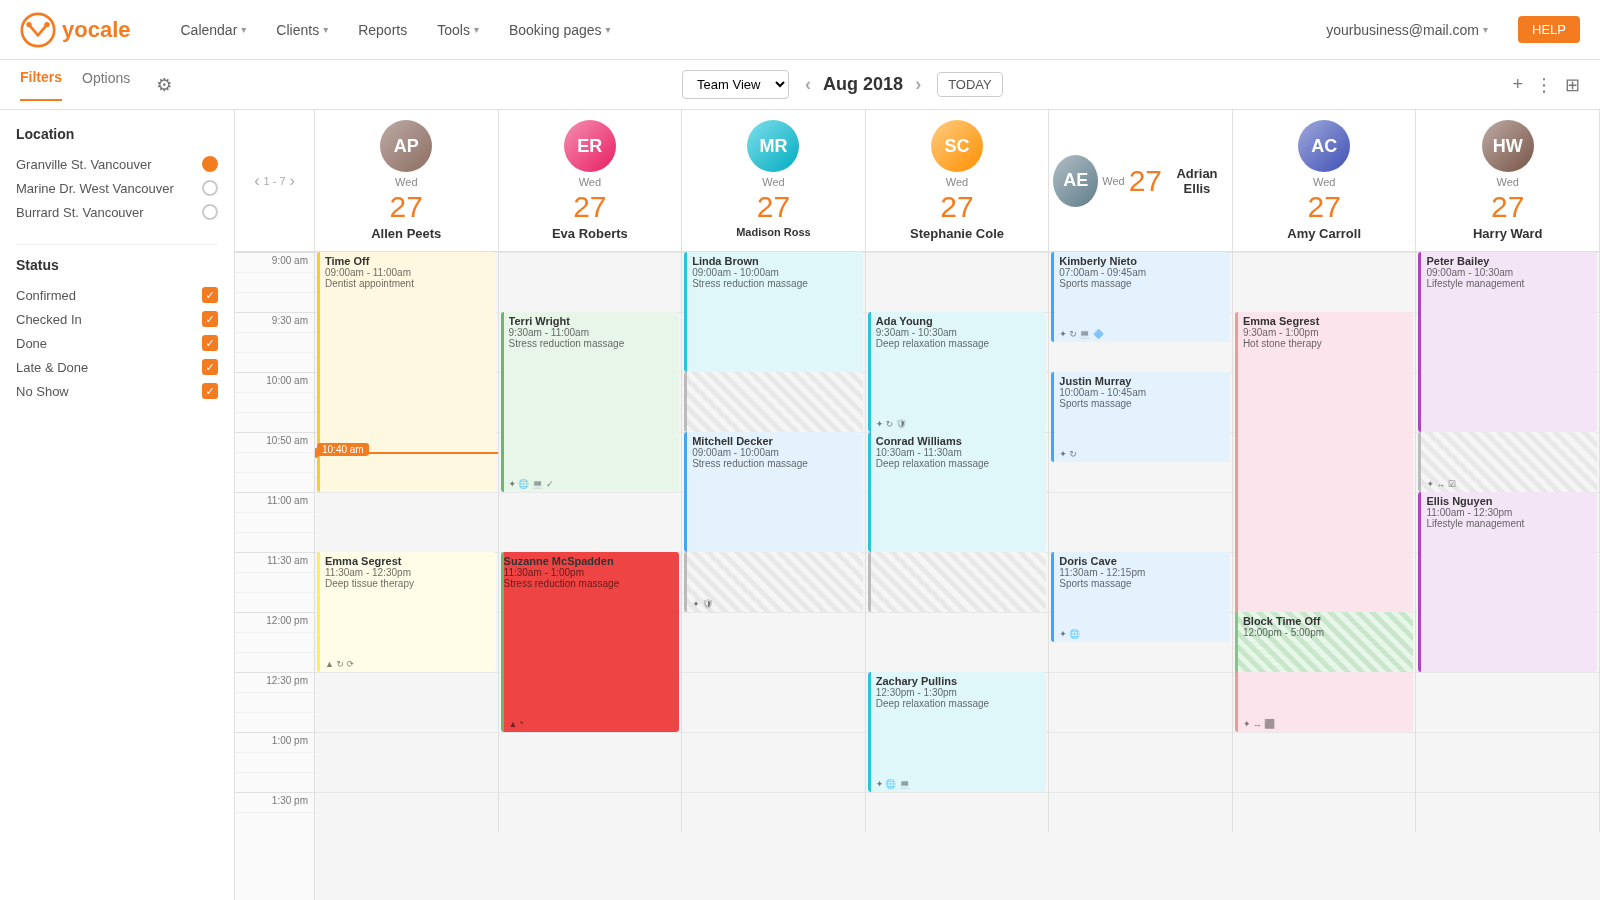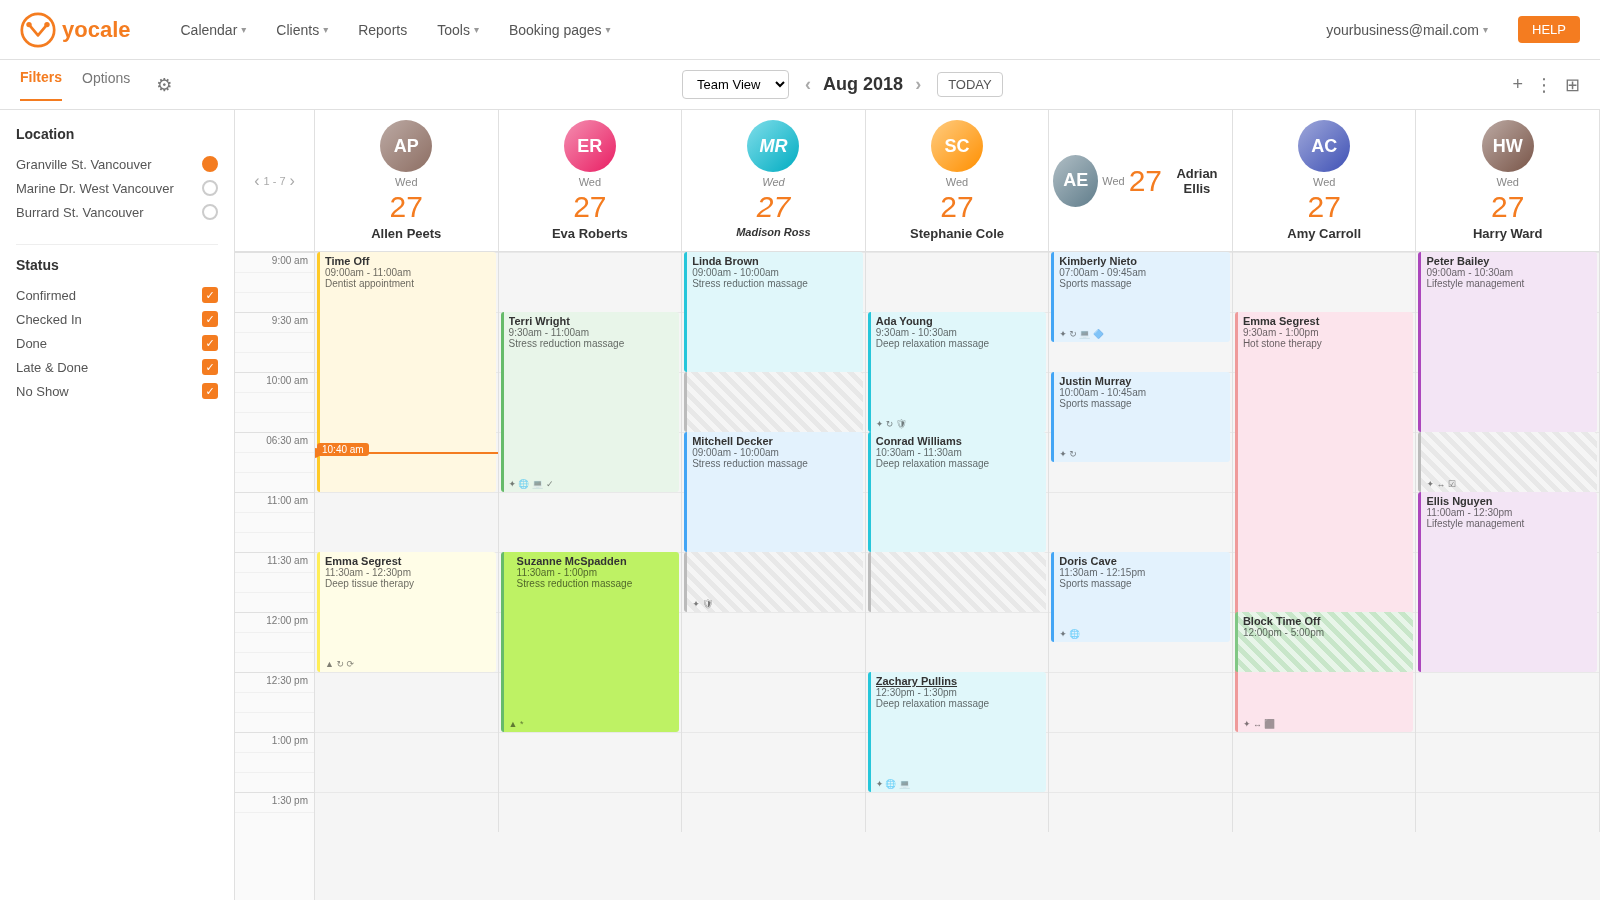--- a/index.html
+++ b/index.html
@@ -169,21 +169,21 @@
             <div style="font-size: 11px; color: rgb(136, 136, 136);">Wed</div>
             <div style="font-size: 30px; color: rgb(244, 124, 32); font-weight: 400; line-height: 1;">27</div>
             <div style="font-size: 13px; font-weight: 600; color: rgb(51, 51, 51); text-align: center;">Allen Peets</div>
           </div>
           <div style="flex: 1 1 0%; border-right: 1px solid rgb(224, 224, 224); display: flex; flex-direction: column; align-items: center; padding: 10px 4px; gap: 4px;">
             <div style="width: 52px; height: 52px; border-radius: 50%; display: flex; align-items: center; justify-content: center; color: rgb(255, 255, 255); font-weight: 700; font-size: 18px; overflow: hidden; background: linear-gradient(135deg, rgb(244, 143, 177), rgb(233, 30, 99));">ER</div>
             <div style="font-size: 11px; color: rgb(136, 136, 136);">Wed</div>
             <div style="font-size: 30px; color: rgb(244, 124, 32); font-weight: 400; line-height: 1;">27</div>
             <div style="font-size: 13px; font-weight: 600; color: rgb(51, 51, 51); text-align: center;">Eva Roberts</div>
           </div>
-          <div style="flex: 1 1 0%; border-right: 1px solid rgb(224, 224, 224); display: flex; flex-direction: column; align-items: center; padding: 10px 4px; gap: 4px; font-style: italic;">
+          <div style="flex: 1 1 0%; border-right: 1px solid rgb(224, 224, 224); display: flex; flex-direction: column; align-items: center; padding: 10px 4px; gap: 4px;">
             <div style="width: 52px; height: 52px; border-radius: 50%; display: flex; align-items: center; justify-content: center; color: rgb(255, 255, 255); font-weight: 700; font-size: 18px; overflow: hidden; background: linear-gradient(135deg, rgb(128, 222, 234), rgb(0, 172, 193));">MR</div>
             <div style="font-size: 11px; color: rgb(136, 136, 136);">Wed</div>
             <div style="font-size: 30px; color: rgb(244, 124, 32); font-weight: 400; line-height: 1;">27</div>
             <div style="font-size: 11px; font-weight: 600; color: rgb(51, 51, 51); text-align: center;">Madison Ross</div>
           </div>
           <div style="flex: 1 1 0%; border-right: 1px solid rgb(224, 224, 224); display: flex; flex-direction: column; align-items: center; padding: 10px 4px; gap: 4px;">
             <div style="width: 52px; height: 52px; border-radius: 50%; display: flex; align-items: center; justify-content: center; color: rgb(255, 255, 255); font-weight: 700; font-size: 18px; overflow: hidden; background: linear-gradient(135deg, rgb(255, 204, 128), rgb(255, 143, 0));">SC</div>
             <div style="font-size: 11px; color: rgb(136, 136, 136);">Wed</div>
             <div style="font-size: 30px; color: rgb(244, 124, 32); font-weight: 400; line-height: 1;">27</div>
             <div style="font-size: 13px; font-weight: 600; color: rgb(51, 51, 51); text-align: center;">Stephanie Cole</div>
@@ -214,21 +214,21 @@
       <div style="width:80px; flex-shrink:0; border-right:1px solid #e0e0e0; background:#fafafa;" id="time-col">
       <div style="height: 20px; display: flex; align-items: flex-start; padding-right: 6px; padding-top: 2px; justify-content: flex-end; font-size: 10px; border-top: 1px solid rgb(224, 224, 224); color: rgb(119, 119, 119);">9:00 am</div>
           <div style="height: 20px; display: flex; align-items: flex-start; padding-right: 6px; padding-top: 0px; justify-content: flex-end; font-size: 10px; border-top: 1px solid rgb(240, 240, 240); color: rgb(170, 170, 170);"></div>
           <div style="height: 20px; display: flex; align-items: flex-start; padding-right: 6px; padding-top: 0px; justify-content: flex-end; font-size: 10px; border-top: 1px solid rgb(240, 240, 240); color: rgb(170, 170, 170);"></div>
           <div style="height: 20px; display: flex; align-items: flex-start; padding-right: 6px; padding-top: 2px; justify-content: flex-end; font-size: 10px; border-top: 1px solid rgb(224, 224, 224); color: rgb(119, 119, 119);">9:30 am</div>
           <div style="height: 20px; display: flex; align-items: flex-start; padding-right: 6px; padding-top: 0px; justify-content: flex-end; font-size: 10px; border-top: 1px solid rgb(240, 240, 240); color: rgb(170, 170, 170);"></div>
           <div style="height: 20px; display: flex; align-items: flex-start; padding-right: 6px; padding-top: 0px; justify-content: flex-end; font-size: 10px; border-top: 1px solid rgb(240, 240, 240); color: rgb(170, 170, 170);"></div>
           <div style="height: 20px; display: flex; align-items: flex-start; padding-right: 6px; padding-top: 2px; justify-content: flex-end; font-size: 10px; border-top: 1px solid rgb(224, 224, 224); color: rgb(119, 119, 119);">10:00 am</div>
           <div style="height: 20px; display: flex; align-items: flex-start; padding-right: 6px; padding-top: 0px; justify-content: flex-end; font-size: 10px; border-top: 1px solid rgb(240, 240, 240); color: rgb(170, 170, 170);"></div>
           <div style="height: 20px; display: flex; align-items: flex-start; padding-right: 6px; padding-top: 0px; justify-content: flex-end; font-size: 10px; border-top: 1px solid rgb(240, 240, 240); color: rgb(170, 170, 170);"></div>
-          <div style="height: 20px; display: flex; align-items: flex-start; padding-right: 6px; padding-top: 2px; justify-content: flex-end; font-size: 10px; border-top: 1px solid rgb(224, 224, 224); color: rgb(119, 119, 119);">06:30 am</div>
+          <div style="height: 20px; display: flex; align-items: flex-start; padding-right: 6px; padding-top: 2px; justify-content: flex-end; font-size: 10px; border-top: 1px solid rgb(224, 224, 224); color: rgb(119, 119, 119);">10:50 am</div>
           <div style="height: 20px; display: flex; align-items: flex-start; padding-right: 6px; padding-top: 0px; justify-content: flex-end; font-size: 10px; border-top: 1px solid rgb(240, 240, 240); color: rgb(170, 170, 170);"></div>
           <div style="height: 20px; display: flex; align-items: flex-start; padding-right: 6px; padding-top: 0px; justify-content: flex-end; font-size: 10px; border-top: 1px solid rgb(240, 240, 240); color: rgb(170, 170, 170);"></div>
           <div style="height: 20px; display: flex; align-items: flex-start; padding-right: 6px; padding-top: 2px; justify-content: flex-end; font-size: 10px; border-top: 1px solid rgb(224, 224, 224); color: rgb(119, 119, 119);">11:00 am</div>
           <div style="height: 20px; display: flex; align-items: flex-start; padding-right: 6px; padding-top: 0px; justify-content: flex-end; font-size: 10px; border-top: 1px solid rgb(240, 240, 240); color: rgb(170, 170, 170);"></div>
           <div style="height: 20px; display: flex; align-items: flex-start; padding-right: 6px; padding-top: 0px; justify-content: flex-end; font-size: 10px; border-top: 1px solid rgb(240, 240, 240); color: rgb(170, 170, 170);"></div>
           <div style="height: 20px; display: flex; align-items: flex-start; padding-right: 6px; padding-top: 2px; justify-content: flex-end; font-size: 10px; border-top: 1px solid rgb(224, 224, 224); color: rgb(119, 119, 119);">11:30 am</div>
           <div style="height: 20px; display: flex; align-items: flex-start; padding-right: 6px; padding-top: 0px; justify-content: flex-end; font-size: 10px; border-top: 1px solid rgb(240, 240, 240); color: rgb(170, 170, 170);"></div>
           <div style="height: 20px; display: flex; align-items: flex-start; padding-right: 6px; padding-top: 0px; justify-content: flex-end; font-size: 10px; border-top: 1px solid rgb(240, 240, 240); color: rgb(170, 170, 170);"></div>
           <div style="height: 20px; display: flex; align-items: flex-start; padding-right: 6px; padding-top: 2px; justify-content: flex-end; font-size: 10px; border-top: 1px solid rgb(224, 224, 224); color: rgb(119, 119, 119);">12:00 pm</div>
           <div style="height: 20px; display: flex; align-items: flex-start; padding-right: 6px; padding-top: 0px; justify-content: flex-end; font-size: 10px; border-top: 1px solid rgb(240, 240, 240); color: rgb(170, 170, 170);"></div>
@@ -319,21 +319,21 @@
             <div style="height: 20px; border-top: 1px solid rgb(245, 245, 245);"></div>
             <div style="height: 20px; border-top: 1px solid rgb(245, 245, 245);"></div>
             <div style="height: 20px; border-top: 1px solid rgb(232, 232, 232);"></div>
             <div style="height: 20px; border-top: 1px solid rgb(245, 245, 245);"></div>
             <div style="position: absolute; left: 2px; right: 2px; top: 60px; height: 180px; background: rgb(232, 245, 233); border-left: 3px solid rgb(102, 187, 106); border-radius: 3px; padding: 3px 5px; font-size: 11px; overflow: hidden; cursor: pointer; z-index: 2;">
               <div style="font-weight: 600; white-space: nowrap; overflow: hidden; text-overflow: ellipsis; font-size: 11px; color: rgb(51, 51, 51);">Terri Wright</div>
               <div style="color: rgba(0, 0, 0, 0.6); white-space: nowrap; font-size: 10px;">9:30am - 11:00am</div>
               <div style="color: rgba(0, 0, 0, 0.6); white-space: nowrap; overflow: hidden; text-overflow: ellipsis; font-size: 10px;">Stress reduction massage</div>
               <div style="font-size: 9px; color: rgba(0, 0, 0, 0.5); margin-top: 2px; position: absolute; bottom: 3px; left: 5px;">✦ 🌐 💻 ✓</div>
             </div>
-            <div style="position: absolute; left: 2px; right: 2px; top: 300px; height: 180px; background: #bef264; border-left: 3px solid rgb(102, 187, 106); border-radius: 3px; padding: 3px 13px; font-size: 11px; overflow: hidden; cursor: pointer; z-index: 2;">
+            <div style="position: absolute; left: 2px; right: 2px; top: 300px; height: 180px; background: #ef4444; border-left: 3px solid rgb(102, 187, 106); border-radius: 3px; padding: 3px 0; font-size: 11px; overflow: hidden; cursor: pointer; z-index: 2;">
               <div style="font-weight: 600; white-space: nowrap; overflow: hidden; text-overflow: ellipsis; font-size: 11px; color: rgb(51, 51, 51);">Suzanne McSpadden</div>
               <div style="color: rgba(0, 0, 0, 0.6); white-space: nowrap; font-size: 10px;">11:30am - 1:00pm</div>
               <div style="color: rgba(0, 0, 0, 0.6); white-space: nowrap; overflow: hidden; text-overflow: ellipsis; font-size: 10px;">Stress reduction massage</div>
               <div style="font-size: 9px; color: rgba(0, 0, 0, 0.5); margin-top: 2px; position: absolute; bottom: 3px; left: 5px;">▲ *</div>
             </div>
           </div>
           <div style="flex: 1 1 0%; border-right: 1px solid rgb(224, 224, 224); position: relative; height: 580px; min-width: 0px;">
             <div style="height: 20px; border-top: 1px solid rgb(232, 232, 232);"></div>
             <div style="height: 20px; border-top: 1px solid rgb(245, 245, 245);"></div>
             <div style="height: 20px; border-top: 1px solid rgb(245, 245, 245);"></div>
@@ -414,21 +414,21 @@
               <div style="color: rgba(0, 0, 0, 0.6); white-space: nowrap; overflow: hidden; text-overflow: ellipsis; font-size: 10px;">Deep relaxation massage</div>
               <div style="font-size: 9px; color: rgba(0, 0, 0, 0.5); margin-top: 2px; position: absolute; bottom: 3px; left: 5px;">✦ ↻ 🛡</div>
             </div>
             <div style="position: absolute; left: 2px; right: 2px; top: 180px; height: 120px; background: rgb(224, 247, 250); border-left: 3px solid rgb(38, 198, 218); border-radius: 3px; padding: 3px 5px; font-size: 11px; overflow: hidden; cursor: pointer; z-index: 2;">
               <div style="font-weight: 600; white-space: nowrap; overflow: hidden; text-overflow: ellipsis; font-size: 11px; color: rgb(51, 51, 51);">Conrad Williams</div>
               <div style="color: rgba(0, 0, 0, 0.6); white-space: nowrap; font-size: 10px;">10:30am - 11:30am</div>
               <div style="color: rgba(0, 0, 0, 0.6); white-space: nowrap; overflow: hidden; text-overflow: ellipsis; font-size: 10px;">Deep relaxation massage</div>
             </div>
             <div style="position: absolute; left: 2px; right: 2px; top: 300px; height: 60px; background: repeating-linear-gradient(45deg, rgb(245, 245, 245), rgb(245, 245, 245) 5px, rgb(232, 232, 232) 5px, rgb(232, 232, 232) 10px); border-left: 3px solid rgb(187, 187, 187); border-radius: 3px; padding: 3px 5px; font-size: 11px; overflow: hidden; cursor: pointer; z-index: 2;"></div>
             <div style="position: absolute; left: 2px; right: 2px; top: 420px; height: 120px; background: rgb(224, 247, 250); border-left: 3px solid rgb(38, 198, 218); border-radius: 3px; padding: 3px 5px; font-size: 11px; overflow: hidden; cursor: pointer; z-index: 2;">
-              <div style="font-weight: 600; white-space: nowrap; overflow: hidden; text-overflow: ellipsis; font-size: 11px; color: rgb(51, 51, 51); text-decoration: underline;">Zachary Pullins</div>
+              <div style="font-weight: 600; white-space: nowrap; overflow: hidden; text-overflow: ellipsis; font-size: 11px; color: rgb(51, 51, 51);">Zachary Pullins</div>
               <div style="color: rgba(0, 0, 0, 0.6); white-space: nowrap; font-size: 10px;">12:30pm - 1:30pm</div>
               <div style="color: rgba(0, 0, 0, 0.6); white-space: nowrap; overflow: hidden; text-overflow: ellipsis; font-size: 10px;">Deep relaxation massage</div>
               <div style="font-size: 9px; color: rgba(0, 0, 0, 0.5); margin-top: 2px; position: absolute; bottom: 3px; left: 5px;">✦ 🌐 💻</div>
             </div>
           </div>
           <div style="flex: 1 1 0%; border-right: 1px solid rgb(224, 224, 224); position: relative; height: 580px; min-width: 0px;">
             <div style="height: 20px; border-top: 1px solid rgb(232, 232, 232);"></div>
             <div style="height: 20px; border-top: 1px solid rgb(245, 245, 245);"></div>
             <div style="height: 20px; border-top: 1px solid rgb(245, 245, 245);"></div>
             <div style="height: 20px; border-top: 1px solid rgb(232, 232, 232);"></div>

